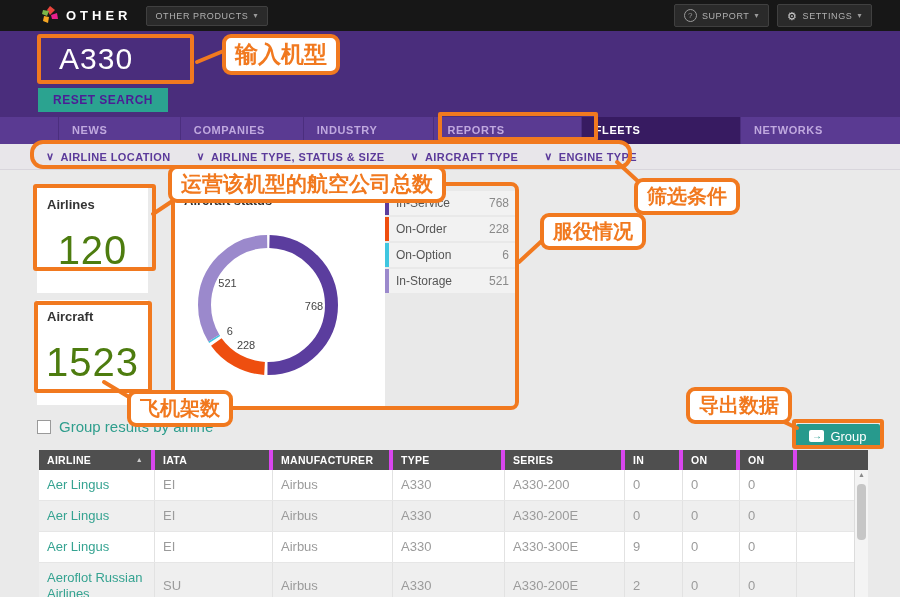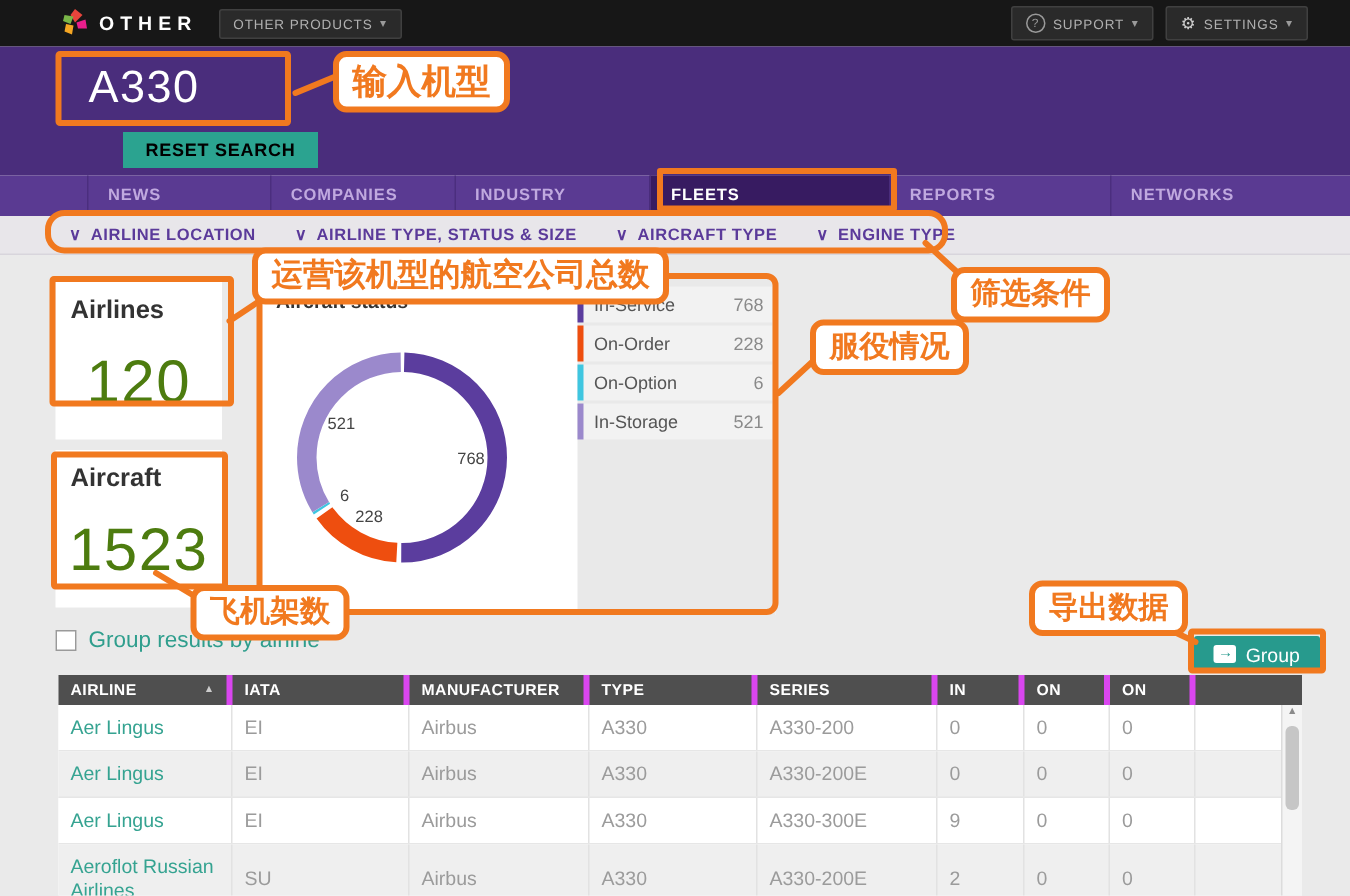--- a/index.html
+++ b/index.html
@@ -15,43 +15,43 @@
   .tb-btn .caret{font-size:8px;color:#9a9a9a;}
   .tb-left-btn{margin-left:14px;}
   .tb-right{margin-left:auto;display:flex;gap:8px;margin-right:28px;}
   .q-circle{display:inline-block;width:11px;height:11px;border:1px solid #9a9a9a;border-radius:50%;
             font-size:8px;line-height:11px;text-align:center;color:#9a9a9a;}
   .gear{font-size:11px;color:#cfcfcf;line-height:10px;}
 
   
   .header{position:absolute;left:0;top:31px;width:900px;height:86px;background:#4a2d7c;}
   .search-value{position:absolute;left:59px;top:11px;color:#fff;font-size:30px;letter-spacing:1px;}
-  .reset-btn{position:absolute;left:38px;top:57px;background:#2ba390;color:#000000;border:none;
-             font-size:12px;font-weight:bold;letter-spacing:.5px;padding:5px 15px;cursor:pointer;font-family:inherit;margin-left:44px;}
+  .reset-btn{position:absolute;left:38px;top:57px;background:#2ba390;color:#4c1d95;border:none;
+             font-size:12px;font-weight:bold;letter-spacing:.5px;padding:5px 15px;cursor:pointer;font-family:inherit;}
 
   
   .navbar{position:absolute;left:0;top:117px;width:900px;height:27px;background:#5a3a92;display:flex;padding-left:58px;box-sizing:border-box;}
   .tab{line-height:27px;font-size:11px;font-weight:bold;letter-spacing:.6px;color:#c0a9df;
        padding-left:13px;border-left:1px solid #4b2e7e;box-sizing:border-box;cursor:pointer;}
   .tab.w1{width:124px;}.tab.w2{width:125px;}.tab.w3{width:133px;}.tab.w4{width:162px;}.tab.w5{width:150px;}.tab.w6{width:163px;}
   .tab.active{background:#371b61;color:#ffffff;}
 
   
   .filterbar{position:absolute;left:0;top:144px;width:900px;height:26px;background:#e8e6ea;border-bottom:1px solid #d8d5dc;
              display:flex;align-items:center;padding-left:46px;box-sizing:border-box;gap:26px;}
   .filter-item{color:#5b3a9a;font-size:11px;font-weight:bold;letter-spacing:.4px;display:flex;align-items:center;gap:6px;cursor:pointer;}
   .filter-item .chev{font-size:11px;font-weight:bold;}
 
   
   .main{position:absolute;left:0;top:170px;width:900px;height:427px;background:#eaeaea;}
 
   .card{position:absolute;background:#fff;}
   .card-airlines{left:37px;top:18px;width:111px;height:105px;}
   .card-aircraft{left:37px;top:130px;width:111px;height:105px;}
-  .card-title{font-size:17px;font-weight:bold;color:#333;padding:9px 0 0 10px;}
+  .card-title{font-size:13px;font-weight:bold;color:#333;padding:9px 0 0 10px;}
   .big-num{font-size:40px;color:#4d7c0f;text-align:center;margin-top:16px;letter-spacing:1px;}
 
   .card-status{left:172px;top:15px;width:345px;height:225px;}
   .status-title{position:absolute;left:12px;top:8px;font-size:13px;font-weight:bold;color:#333;}
   .legend-panel{position:absolute;right:0;top:0;width:132px;height:225px;background:#e9e9e9;}
   .legend-row{position:absolute;left:0;width:130px;height:24px;background:#f2f2f2;}
   .legend-bar{position:absolute;left:0;top:0;width:4px;height:24px;}
   .legend-label{position:absolute;left:11px;top:5px;font-size:12px;color:#555;}
   .legend-value{position:absolute;right:6px;top:5px;font-size:12px;color:#8a8a8a;}
   #donut{position:absolute;left:11px;top:35px;}
@@ -128,22 +128,22 @@
 
   <div class="header">
     <div class="search-value">A330</div>
     <button class="reset-btn">RESET SEARCH</button>
   </div>
 
   <div class="navbar">
     <div class="tab w1">NEWS</div>
     <div class="tab w2">COMPANIES</div>
     <div class="tab w3">INDUSTRY UPDATES</div>
+    <div class="tab w5">REPORTS</div>
     <div class="tab w4 active">FLEETS</div>
-    <div class="tab w5">REPORTS</div>
     <div class="tab w6">NETWORKS</div>
   </div>
 
   <div class="filterbar">
     <div class="filter-item">
       <span class="chev">∨</span>
       <span>AIRLINE LOCATION</span>
     </div>
     <div class="filter-item">
       <span class="chev">∨</span>

